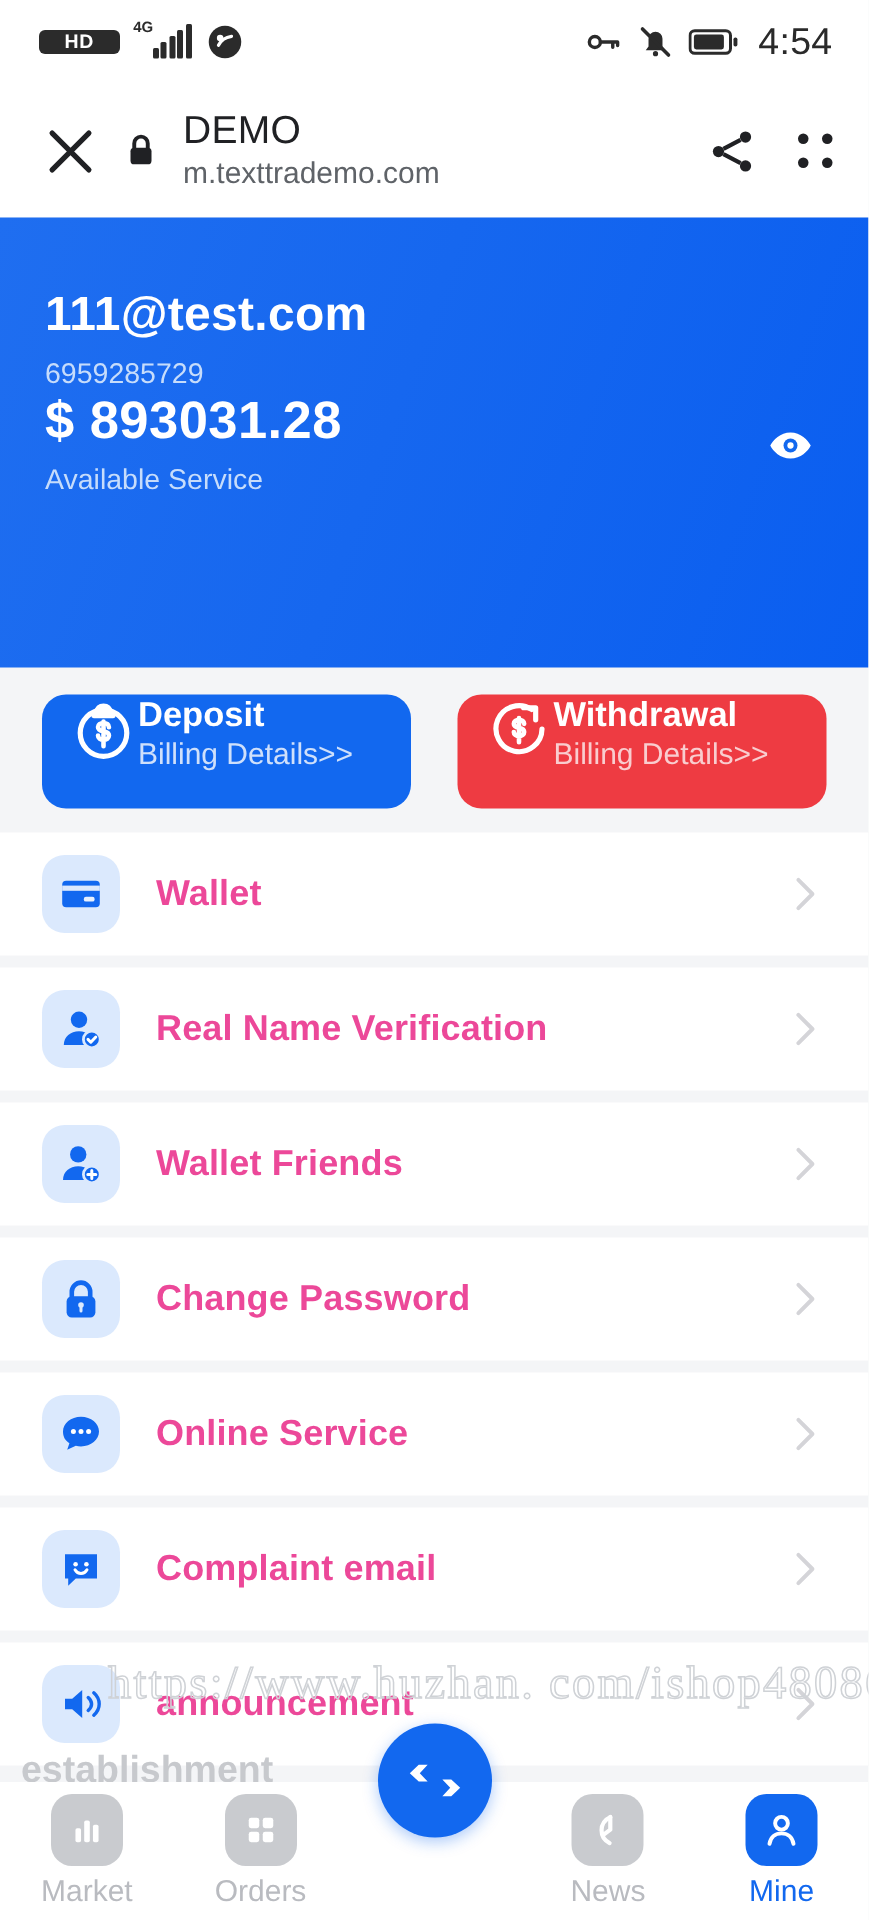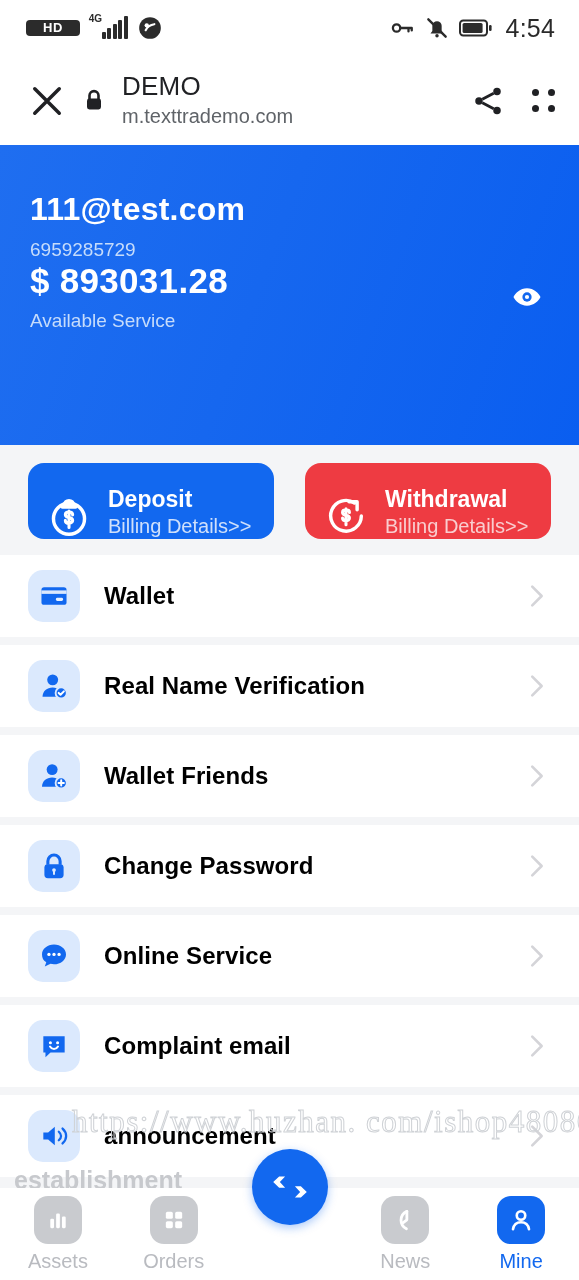--- a/index.html
+++ b/index.html
@@ -51,40 +51,40 @@
   .hero-uid { font-size: 19px; color: #c6dcfb; margin-top: 11px; }
   .hero-balrow { display: flex; align-items: center; justify-content: space-between; }
   .hero-bal { font-size: 35px; font-weight: bold; color: #ffffff; letter-spacing: .3px; }
   .hero-sub { font-size: 19px; color: #c6dcfb; margin-top: 9px; }
   .eye-btn { width: 44px; height: 44px; display: flex; align-items: center; justify-content: center; }
 
   
   .actions { display: flex; gap: 31px; padding: 18px 28px 16px 28px; background: #f4f5f7; }
   .act {
     flex: 1 1 0; height: 76px; border-radius: 16px;
-    display: flex; align-items: flex-end; gap: 16px; padding: 0 18px;
+    display: flex; align-items: flex-start; padding: 0 18px;
   }
   .act-deposit { background: #1268ef; }
   .act-withdraw { background: #ee3b42; }
   .act-txt { display: flex; flex-direction: column; justify-content: center; }
   .act-title { font-size: 23px; font-weight: bold; color: #ffffff; line-height: 1.18; }
   .act-sub { font-size: 20px; color: #cfe0fb; line-height: 1.25; margin-top: 1px; }
   .act-withdraw .act-sub { color: #f9cdcf; }
 
   
   .menu { background: #f4f5f7; }
   .mrow {
     background: #ffffff; height: 82px; margin-bottom: 8px;
     display: flex; align-items: center; padding: 0 28px 0 28px;
   }
   .mico {
     width: 52px; height: 52px; border-radius: 15px; background: #dbe9fd;
     display: flex; align-items: center; justify-content: center; flex: 0 0 auto;
   }
-  .mlabel { flex: 1 1 auto; font-size: 24px; font-weight: bold; color: #000000; margin-left: 24px; letter-spacing: .1px; }
+  .mlabel { flex: 1 1 auto; font-size: 24px; font-weight: bold; color: #ec4899; margin-left: 24px; letter-spacing: .1px; }
   .chev { flex: 0 0 auto; }
 
   
   .wm {
     position: absolute; left: 72px; top: 1104px;
     font-family: "Liberation Serif", serif; font-size: 31px; letter-spacing: 1.5px;
     color: transparent; -webkit-text-stroke: 1px #cfd2d6;
     white-space: nowrap; pointer-events: none;
   }
   .wm2 {
@@ -338,21 +338,21 @@
 
   <div class="tabbar">
     <div class="tab">
       <span class="tab-ico">
         <svg width="28" height="28" viewBox="0 0 24 24">
           <rect x="5.4" y="11" width="3.2" height="8" rx="1" fill="#ffffff"></rect>
           <rect x="10.4" y="6.5" width="3.2" height="12.5" rx="1" fill="#ffffff"></rect>
           <rect x="15.4" y="9" width="3.2" height="10" rx="1" fill="#ffffff"></rect>
         </svg>
       </span>
-      <span class="tab-lbl">Assets</span>
+      <span class="tab-lbl">Market</span>
     </div>
     <div class="tab">
       <span class="tab-ico">
         <svg width="28" height="28" viewBox="0 0 24 24">
           <rect x="5" y="5" width="6" height="6" rx="1.4" fill="#ffffff"></rect>
           <rect x="13" y="5" width="6" height="6" rx="1.4" fill="#ffffff"></rect>
           <rect x="5" y="13" width="6" height="6" rx="1.4" fill="#ffffff"></rect>
           <rect x="13" y="13" width="6" height="6" rx="1.4" fill="#ffffff"></rect>
         </svg>
       </span>

